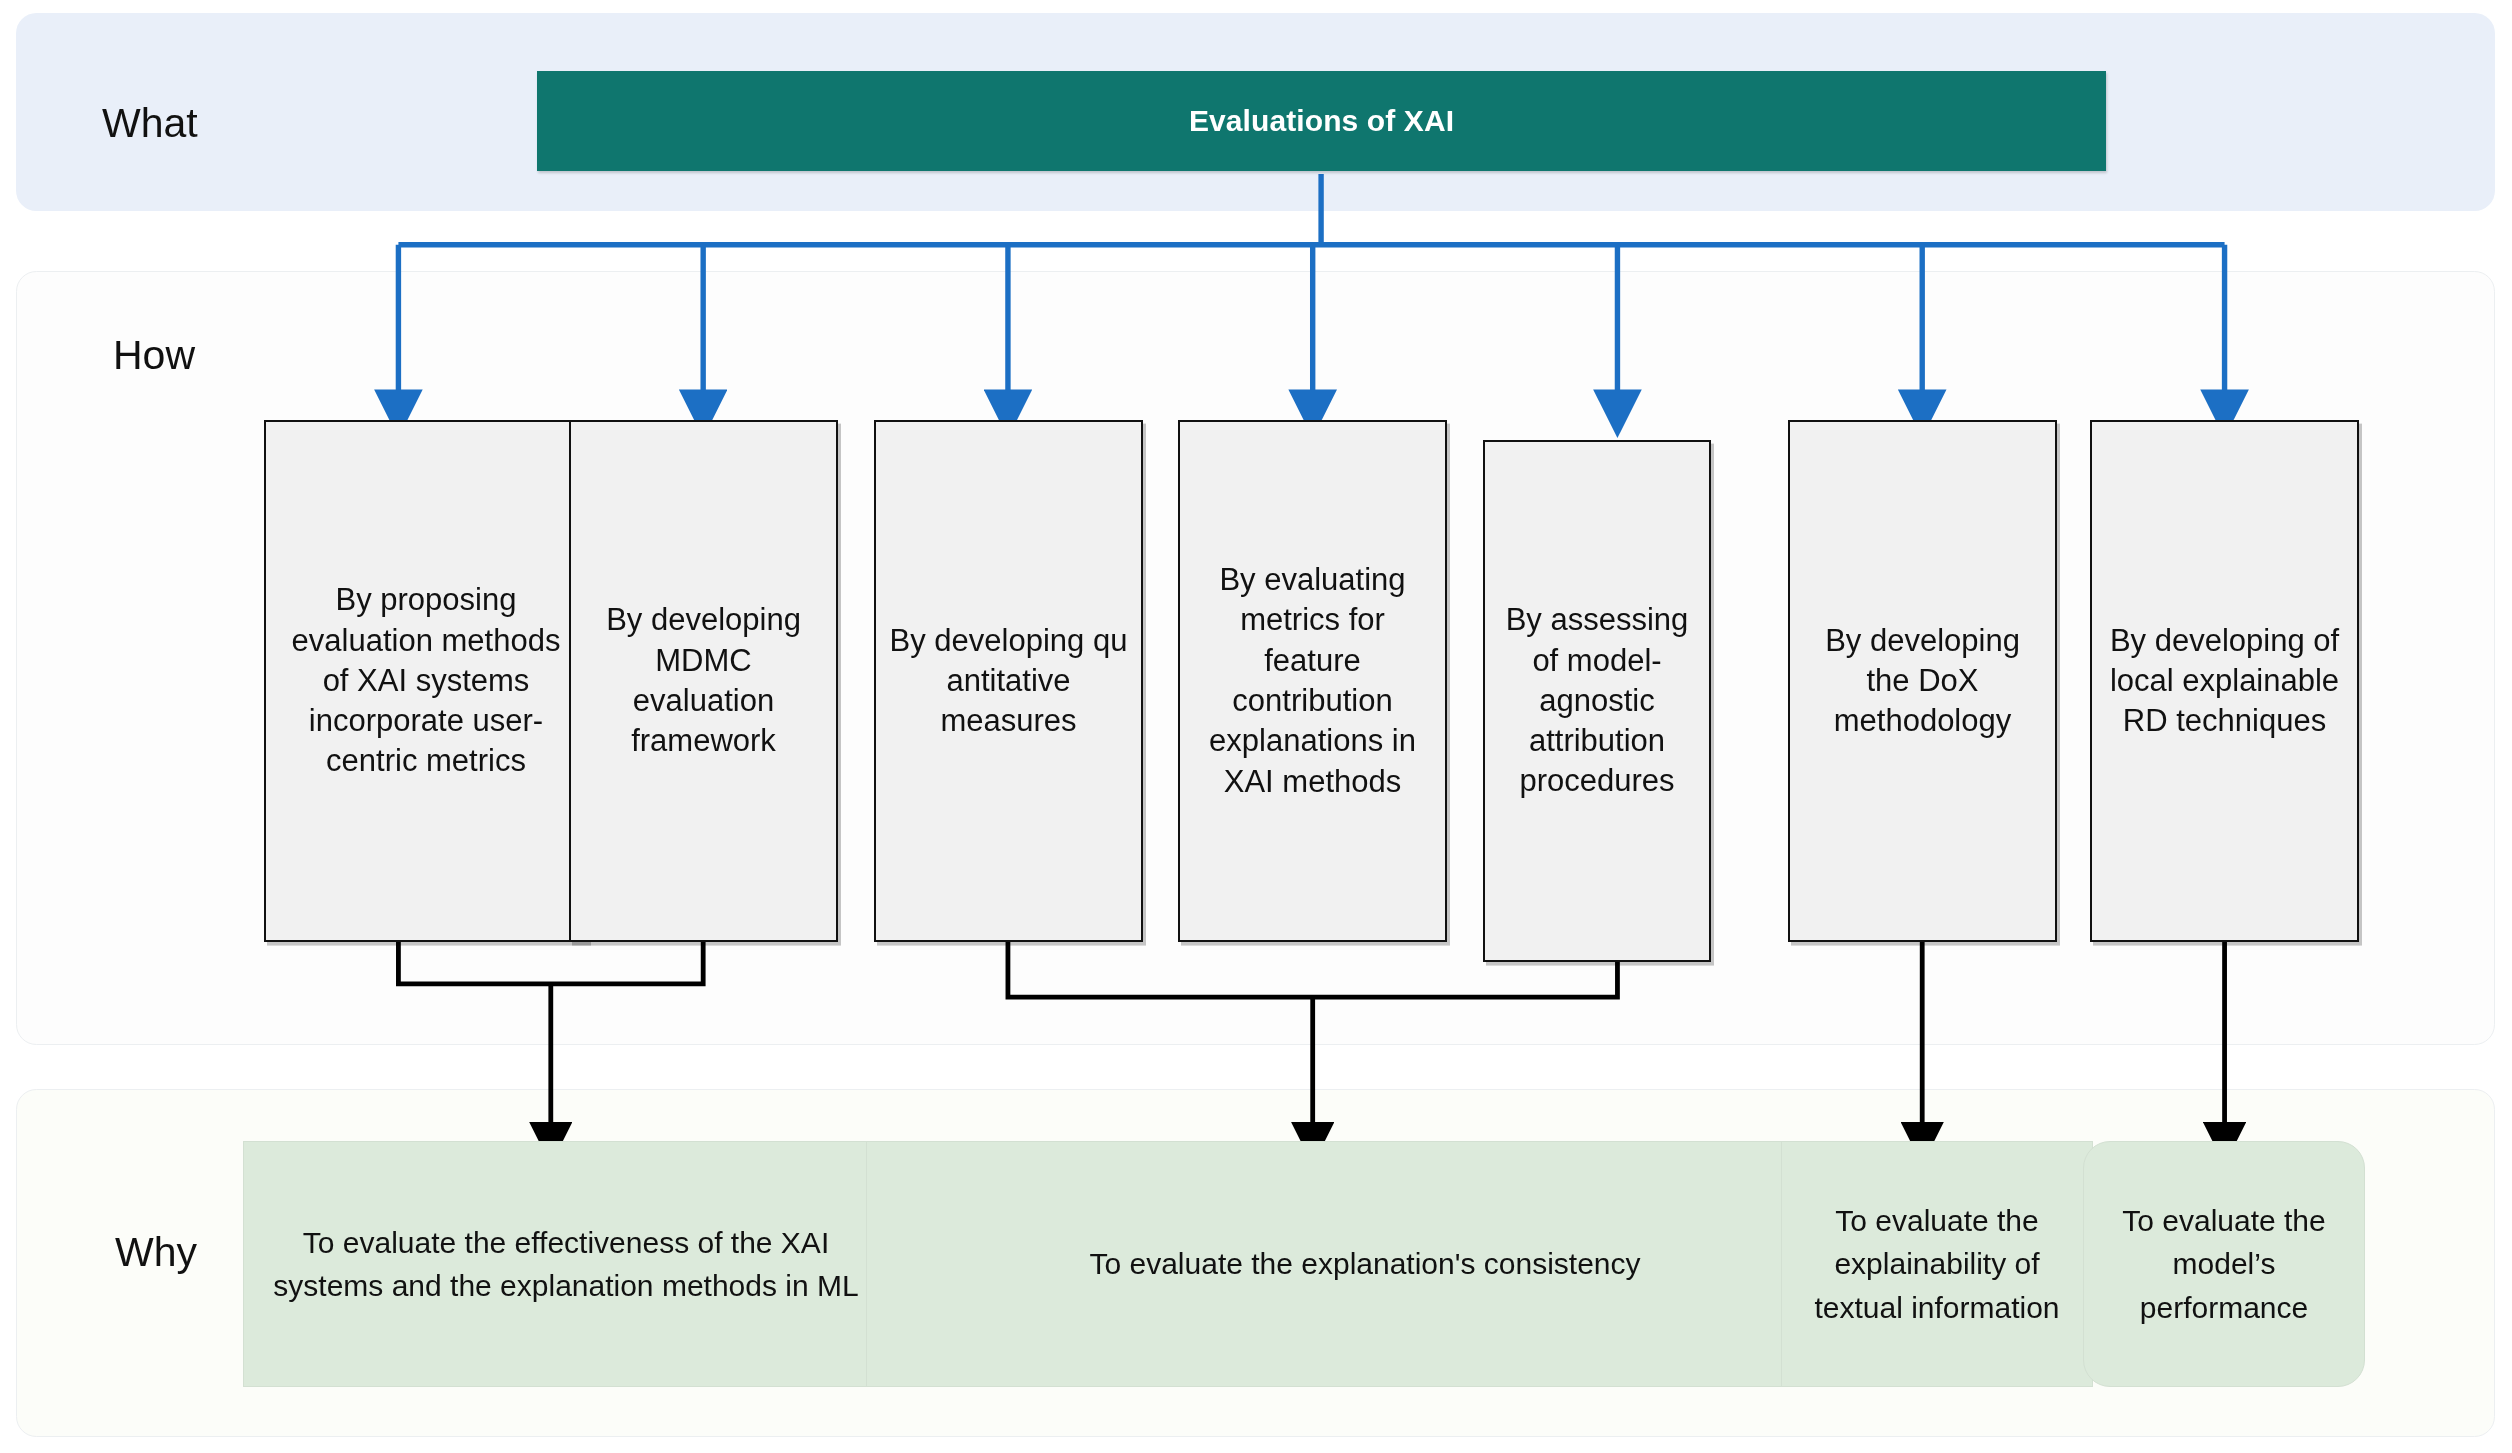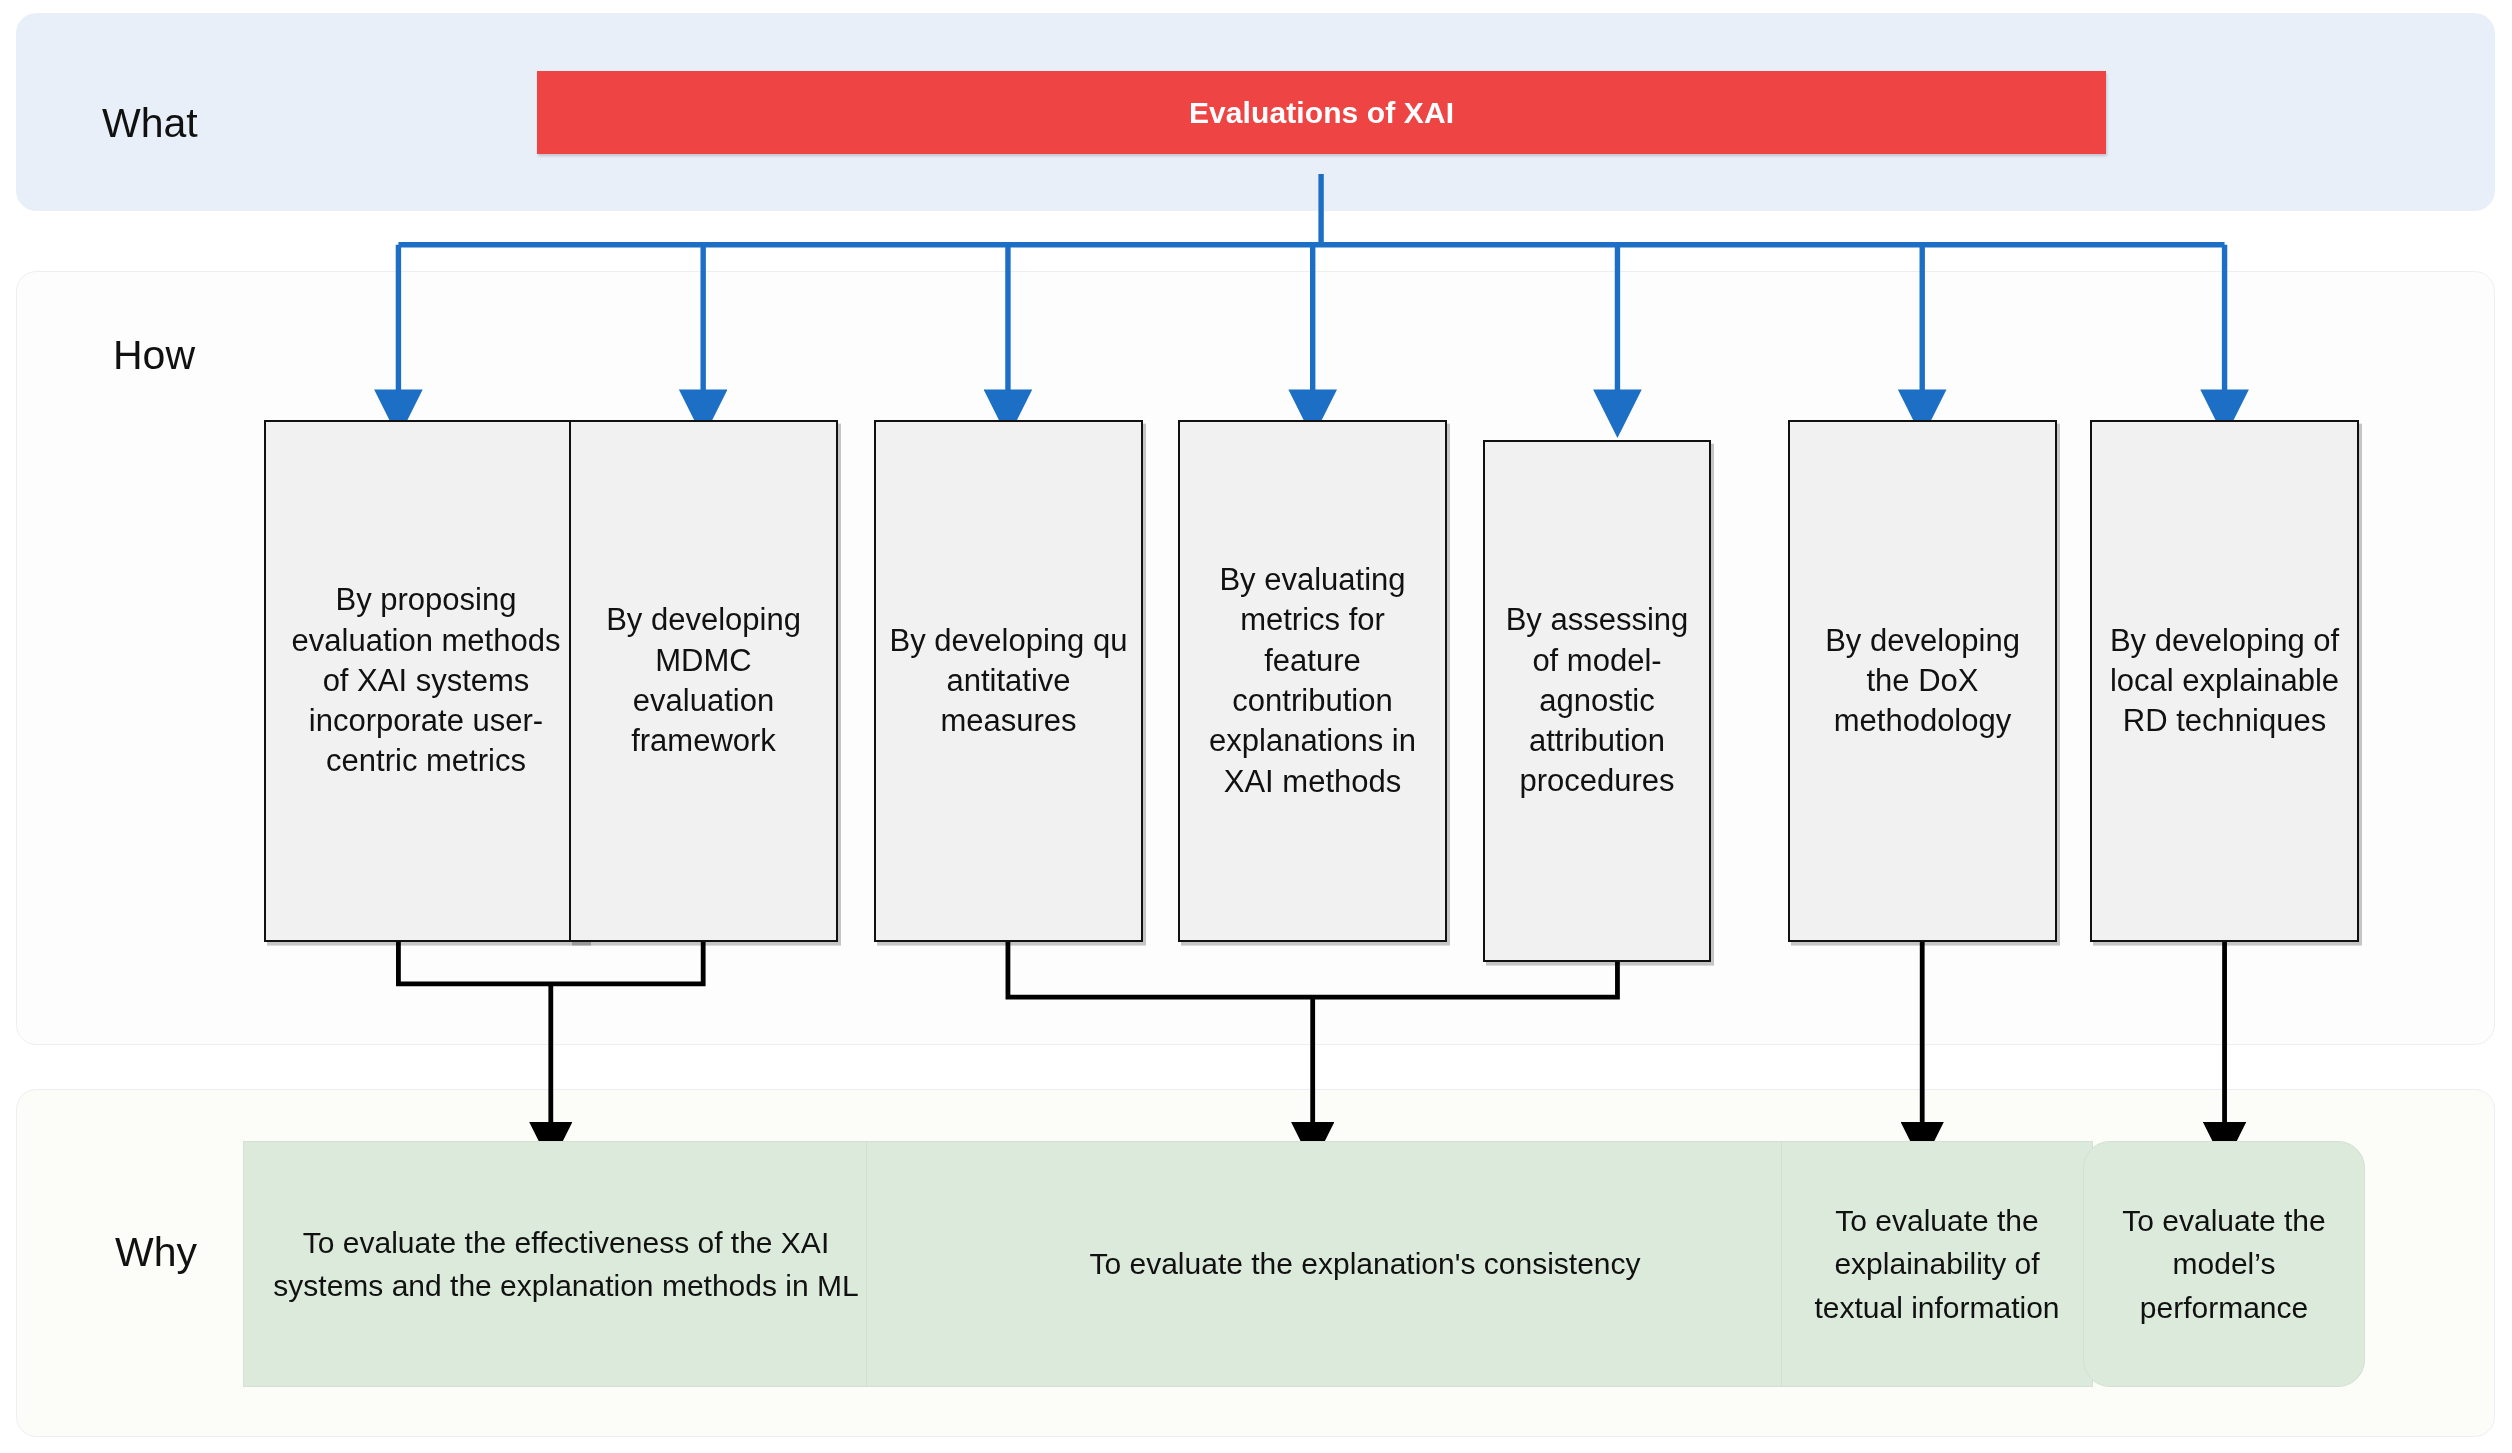--- a/index.html
+++ b/index.html
@@ -16,22 +16,22 @@
   .band-why{left:15.6px;top:1089px;width:2479px;height:348px;background:#fcfdf9;border:1.8px solid #eceff1;box-sizing:border-box;}
 
   
   .row-label{position:absolute;color:#111;font-size:41px;line-height:1;white-space:nowrap;}
   .lbl-what{left:102px;top:103px;}
   .lbl-how{left:113px;top:335px;}
   .lbl-why{left:115px;top:1232px;}
 
   
   .root-node{
-    position:absolute;left:537px;top:71px;width:1569px;height:83px;
-    background:#ef4444;color:#ffffff;
+    position:absolute;left:537px;top:71px;width:1569px;height:100px;
+    background:#0f766e;color:#ffffff;
     display:flex;align-items:center;justify-content:center;
     font-size:30px;font-weight:bold;letter-spacing:0.1px;
     box-shadow:1.2px 1.8px 2.4px rgba(0,0,0,.18);
   }
 
   
   .how-box{
     position:absolute;top:420px;height:522px;
     background:#f1f1f1;border:2.4px solid #111;box-sizing:border-box;
     display:flex;align-items:center;justify-content:center;

